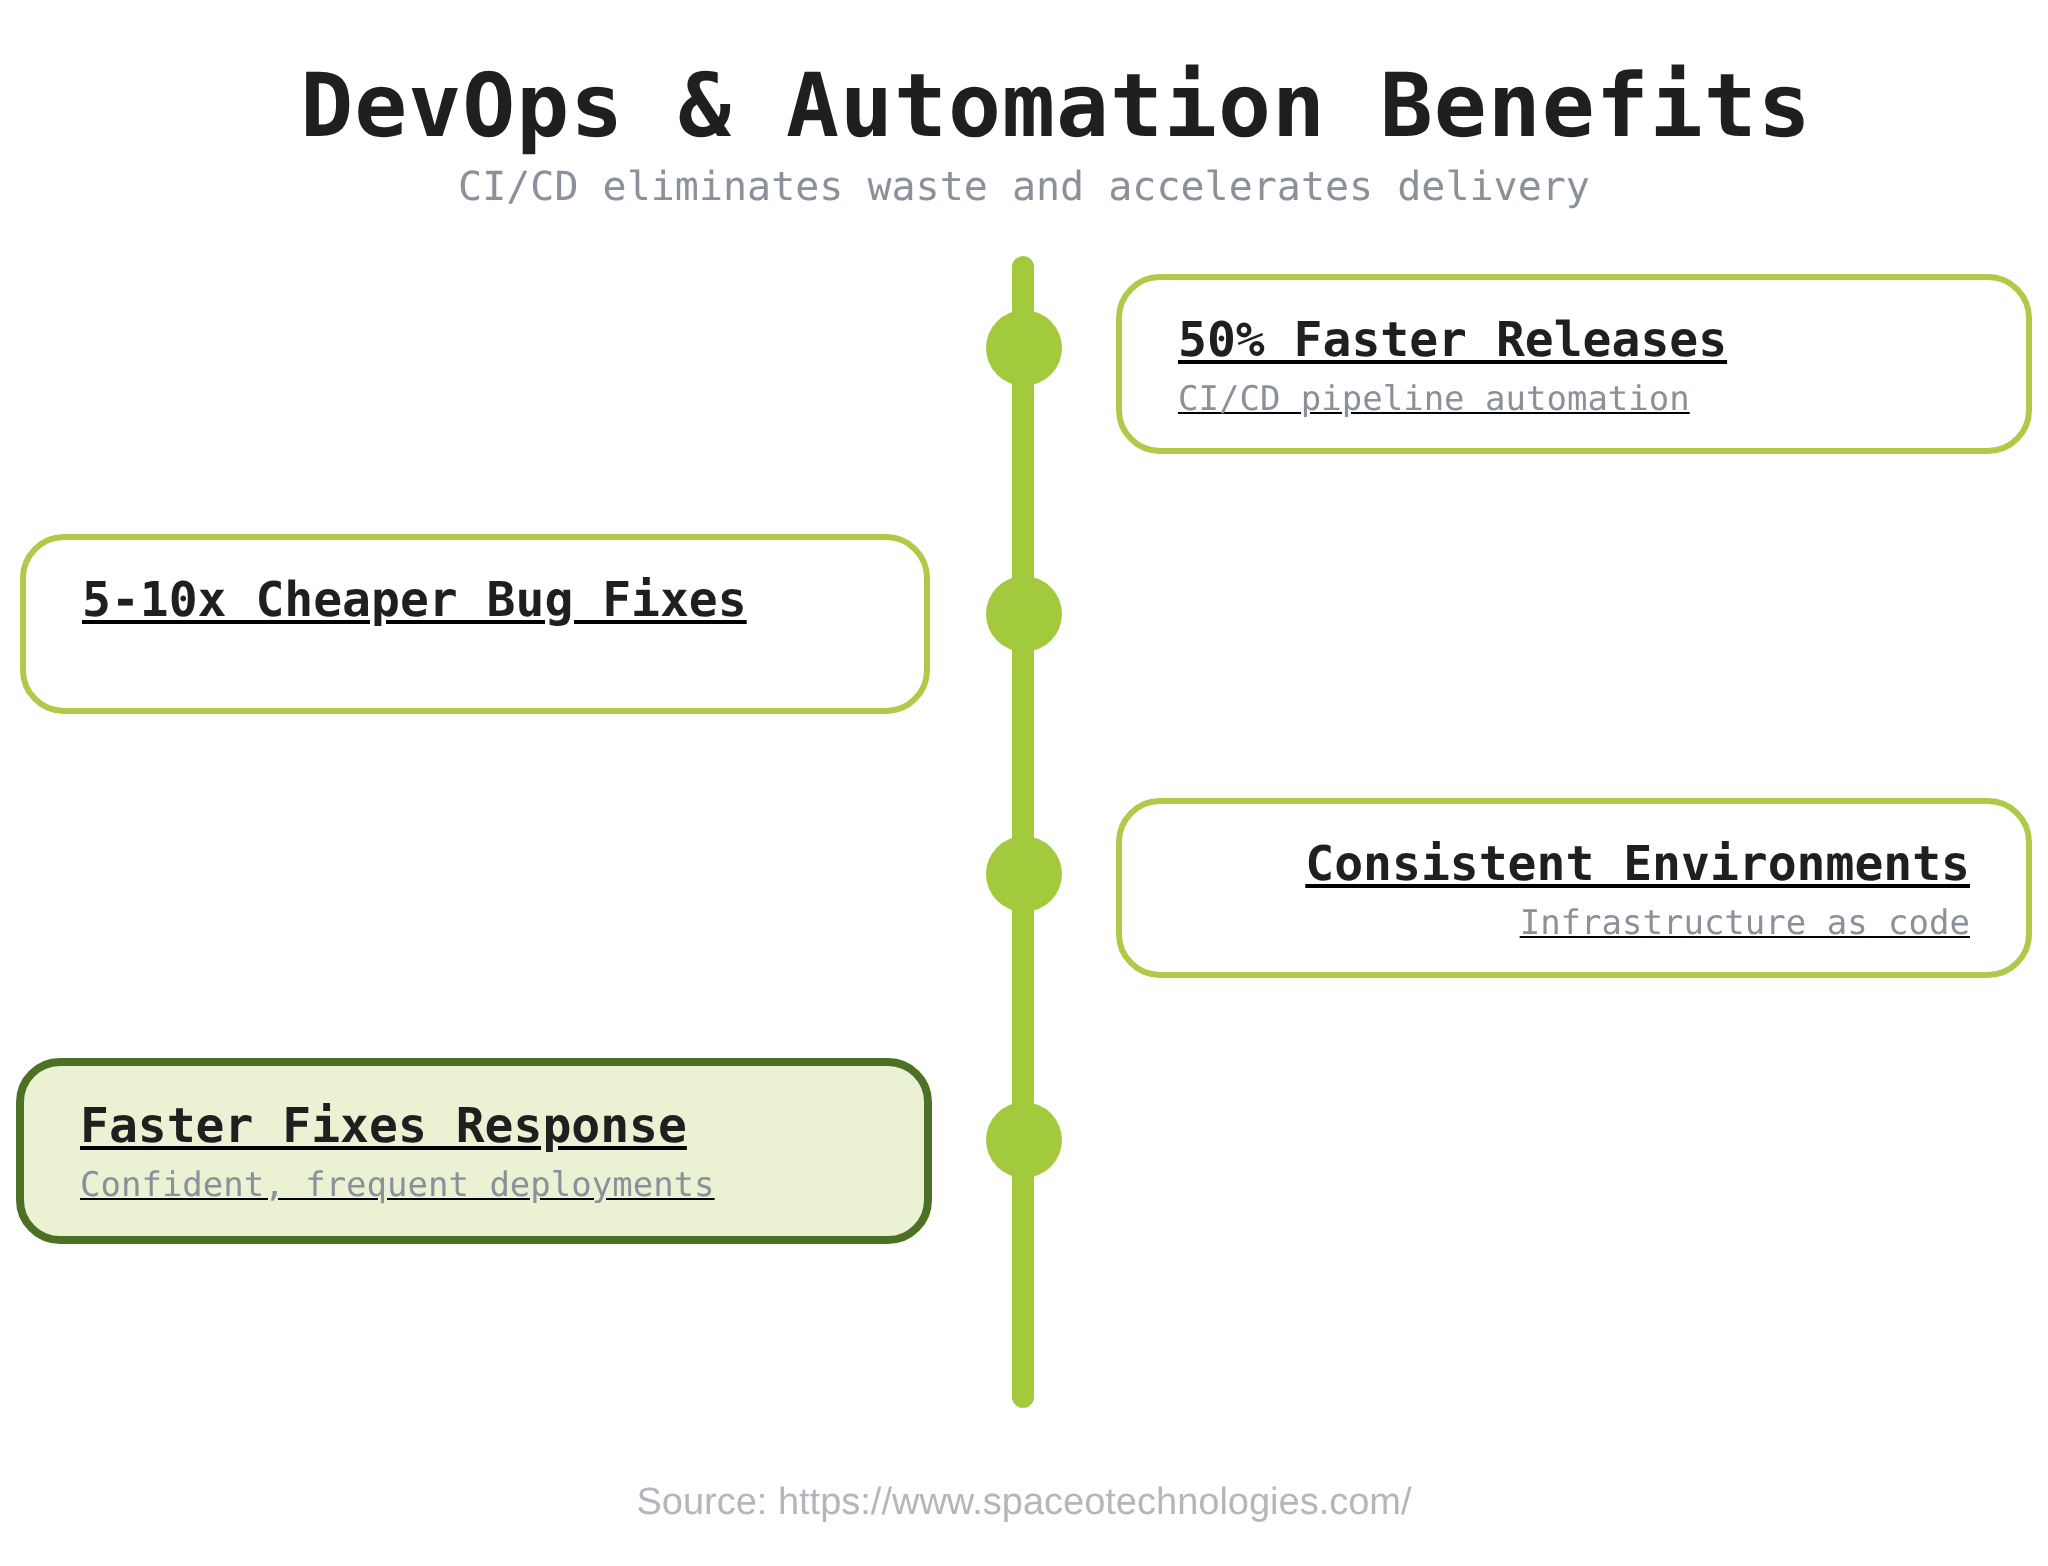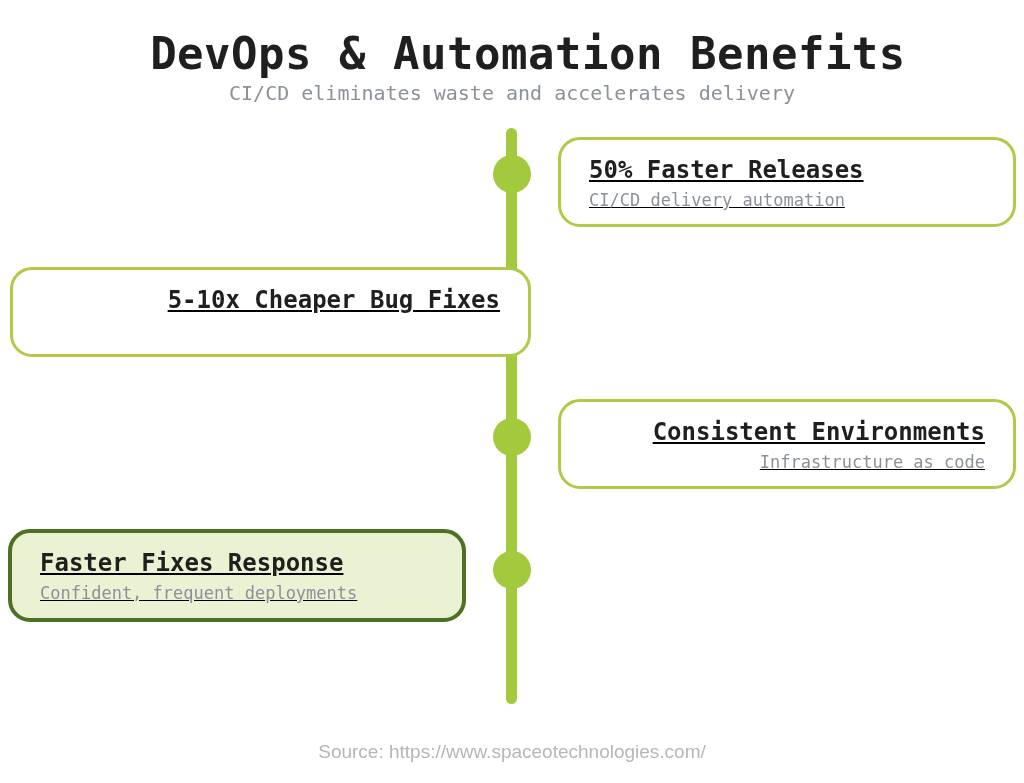--- a/index.html
+++ b/index.html
@@ -72,21 +72,21 @@
     white-space: nowrap;
   }
   .card-subtitle {
     font-size: 17px;
     color: var(--muted-text, #8b919a);
     margin-top: 4px;
     white-space: nowrap;
   }
 
   .c1 { left: 558px; top: 137px; width: 458px; }
-  .c2 { left: 10px;  top: 267px; width: 521px; text-align: right; }
+  .c2 { left: 10px;  top: 267px; width: 455px; }
   .c3 { left: 558px; top: 399px; width: 458px; text-align: right; }
   .c4 {
     left: 8px; top: 529px; width: 458px; height: 93px;
     border: 4px solid var(--highlight-border, #4e7024);
     background: var(--highlight-bg, #eaf2d3);
   }
 
   .source {
     position: absolute;
     top: 741px; left: 0;
@@ -107,21 +107,21 @@
 
   <div class="timeline-line"></div>
 
   <div class="node n1"></div>
   <div class="node n2"></div>
   <div class="node n3"></div>
   <div class="node n4"></div>
 
   <div class="card c1">
     <div class="card-title">50% Faster Releases</div>
-    <div class="card-subtitle">CI/CD delivery automation</div>
+    <div class="card-subtitle">CI/CD pipeline automation</div>
   </div>
 
   <div class="card c2">
     <div class="card-title">5-10x Cheaper Bug Fixes</div>
   </div>
 
   <div class="card c3">
     <div class="card-title">Consistent Environments</div>
     <div class="card-subtitle">Infrastructure as code</div>
   </div>

